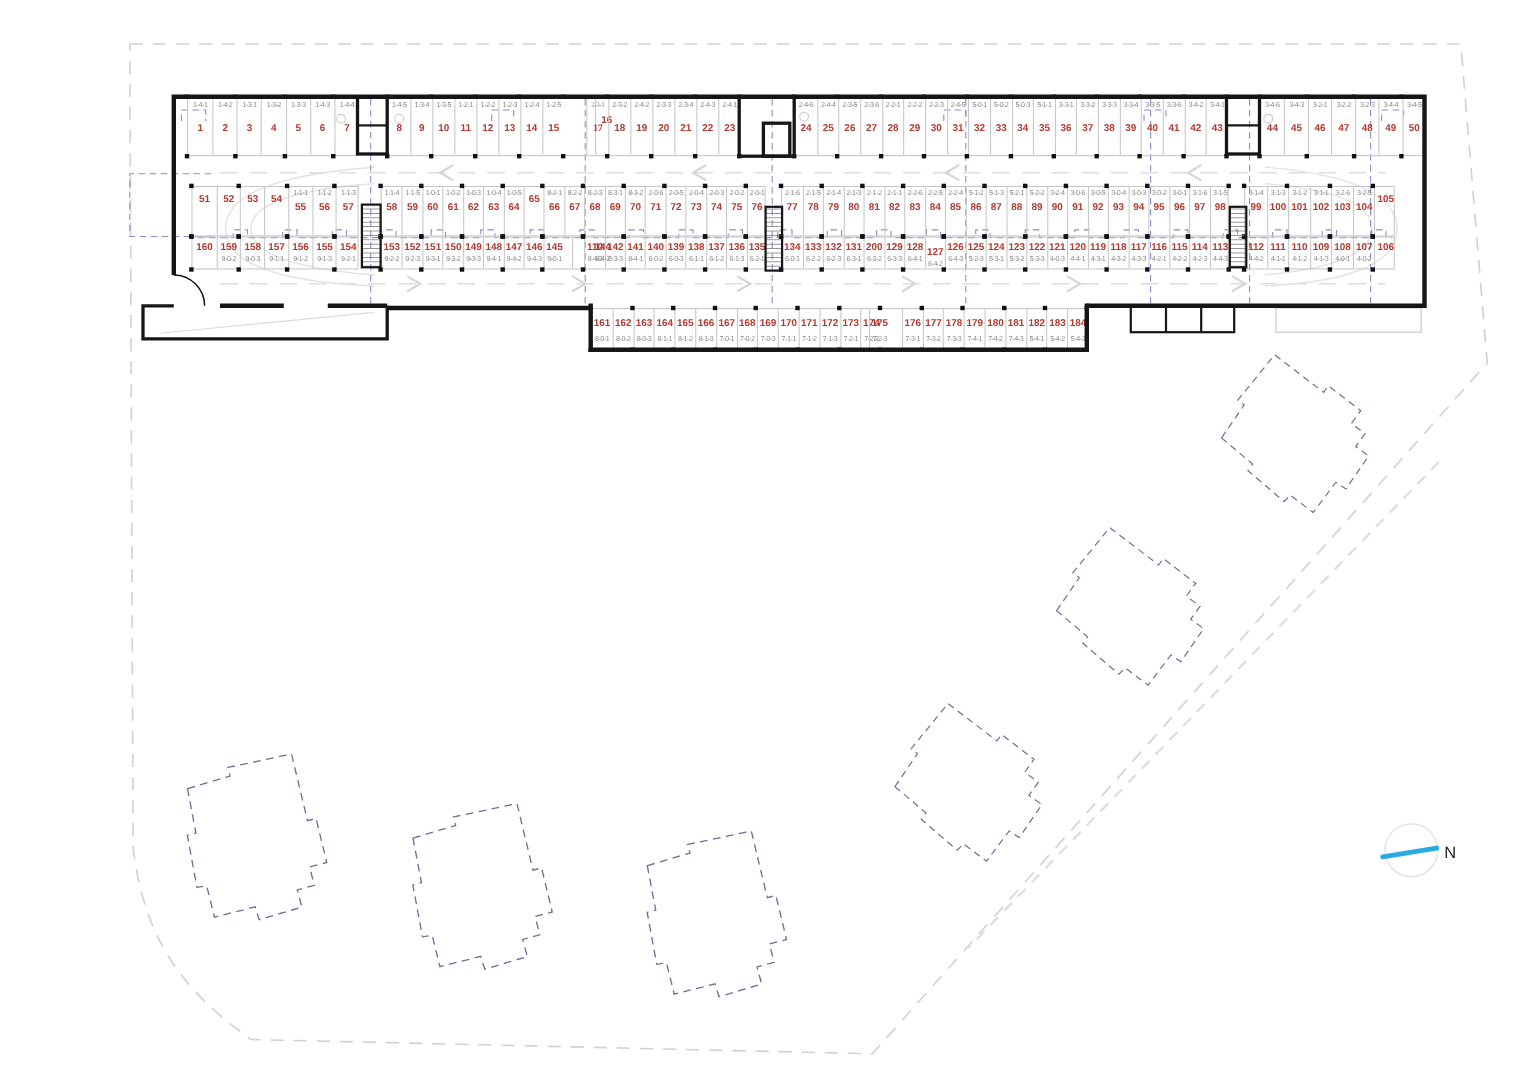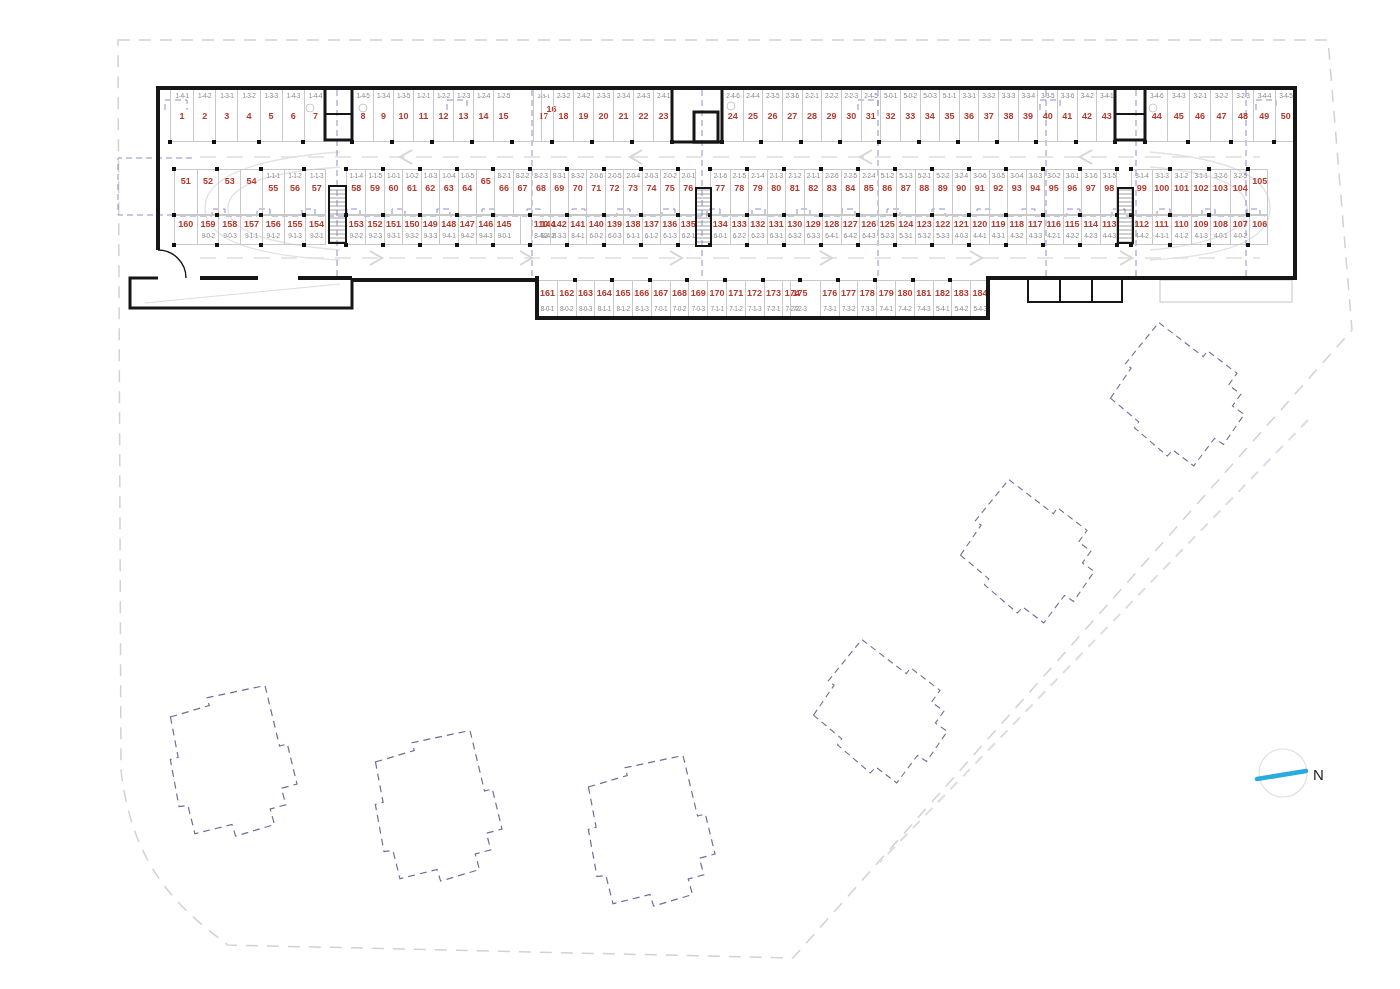--- a/index.html
+++ b/index.html
@@ -802,32 +802,32 @@
         </div>
         <div class="stall" style="left: 37px; width: 18.5px;">
           <div class="num">132</div>
           <div class="unit">6-2-3</div>
         </div>
         <div class="stall" style="left: 55.5px; width: 18.5px;">
           <div class="num">131</div>
           <div class="unit">6-3-1</div>
         </div>
         <div class="stall" style="left: 74px; width: 18.5px;">
-          <div class="num">130</div>
+          <div class="num">200</div>
           <div class="unit">6-3-2</div>
         </div>
         <div class="stall" style="left: 92.5px; width: 18.5px;">
           <div class="num">129</div>
           <div class="unit">6-3-3</div>
         </div>
         <div class="stall" style="left: 111px; width: 18.5px;">
           <div class="num">128</div>
           <div class="unit">6-4-1</div>
         </div>
-        <div class="stall" style="left: 129.5px; width: 18.5px;">
+        <div class="stall" style="left: 129.5px; width: 18.5px; justify-content: flex-end;">
           <div class="num">127</div>
           <div class="unit">6-4-2</div>
         </div>
         <div class="stall" style="left: 148px; width: 18.5px;">
           <div class="num">126</div>
           <div class="unit">6-4-3</div>
         </div>
         <div class="stall" style="left: 166.5px; width: 18.5px;">
           <div class="num">125</div>
           <div class="unit">5-2-3</div>

